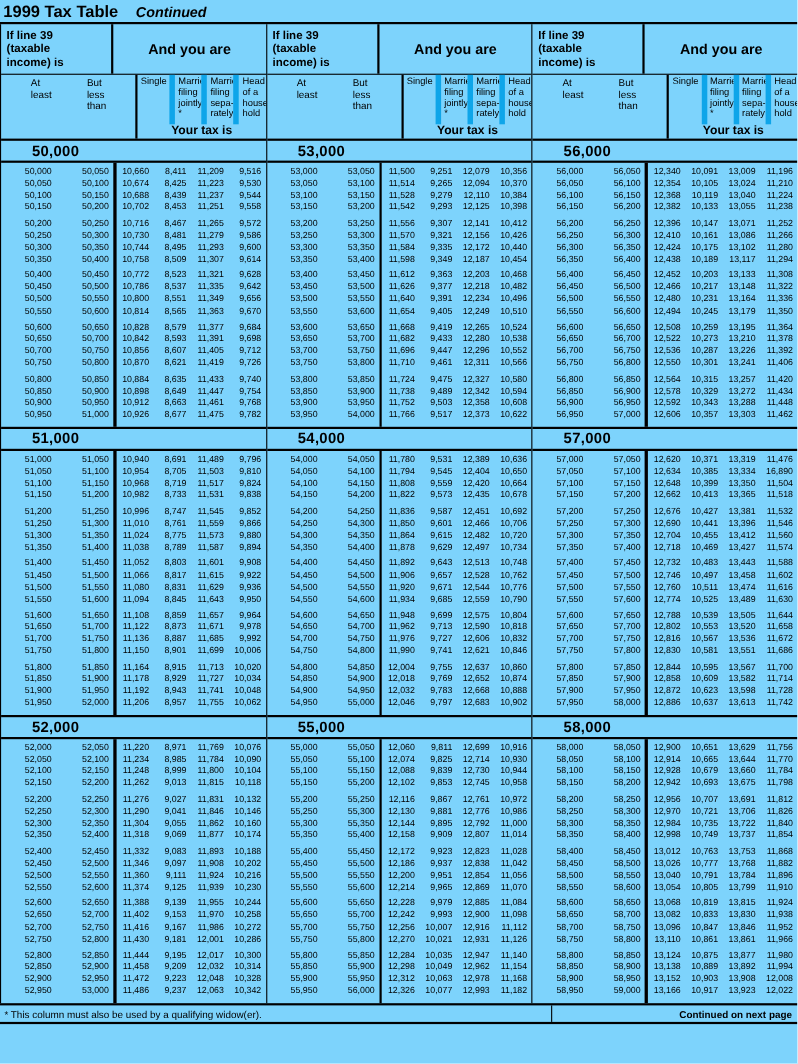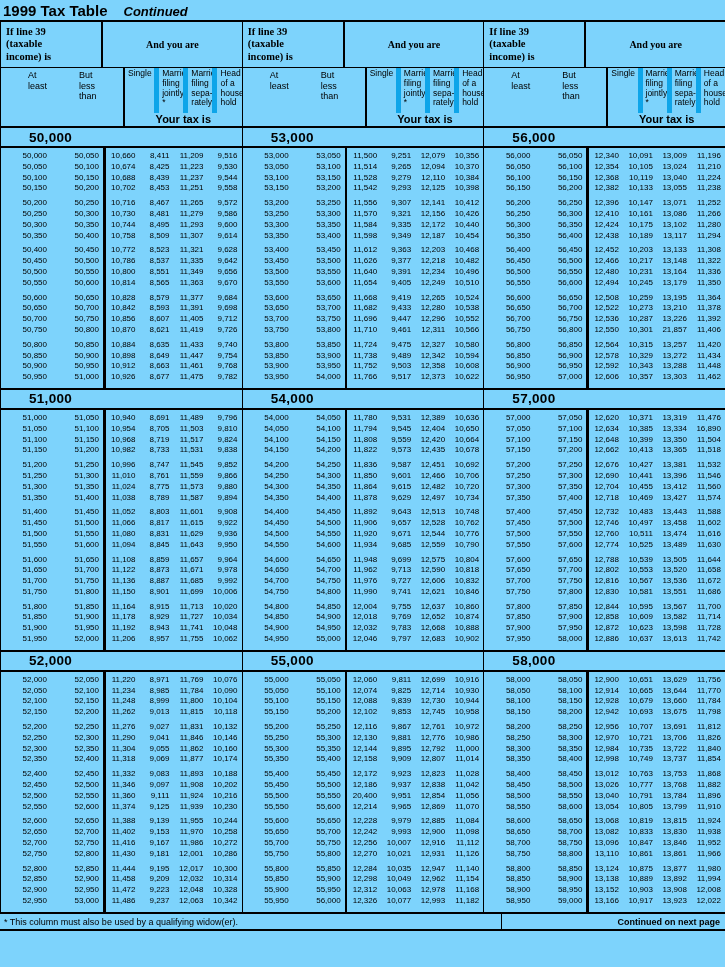--- a/index.html
+++ b/index.html
@@ -12,28 +12,28 @@
   }
   .title-row { height: 20px; padding: 2px 0 0 3px; white-space: nowrap; }
   .doc-title { font-size: 15px; font-weight: bold; }
   .doc-title-cont { font-size: 13px; font-weight: bold; font-style: italic; margin-left: 16px; }
 
   .table { border-top: 2px solid #000; display: flex; width: 725px; }
   .group { flex: 1 1 0; border-left: 1.5px solid #000; min-width: 0; }
 
   .pre { white-space: pre-line; }
 
-  .hrow1 { display: flex; height: 46px; border-bottom: 1px solid #000; font-family: Liberation Serif, serif; }
+  .hrow1 { display: flex; height: 46px; border-bottom: 1px solid #000; }
   .cell-income-label {
     width: 102px; border-right: 2.5px solid #000;
     font-weight: bold; font-size: 10.5px; line-height: 1.18;
     padding: 4px 2px 0 5px;
   }
   .cell-andyouare { flex: 1; display: flex; align-items: center; justify-content: center;
-    font-weight: bold; font-size: 10px; }
+    font-weight: bold; font-size: 13px; }
 
   .hrow2 { display: flex; height: 58px; padding-left: 22px; }
   .cell-atleast { width: 48px; font-size: 9px; line-height: 1.18; padding: 2px 0 0 5px; }
   .cell-butless { width: 54px; font-size: 9px; line-height: 1.18; padding: 2px 0 0 8px;
     border-right: 2.5px solid #000; }
   .status-area { flex: 1; display: flex; flex-direction: column; min-width: 0; }
   .status-cells { flex: 1; display: flex; }
   .status-cell { width: 25%; font-size: 8.5px; line-height: 1.15; padding: 1px 1px 0 3px; overflow: hidden; }
   .status-cell + .status-cell { border-left: 5px solid #0ea5e9; }
   .yourtax { height: 13px; text-align: center; font-weight: bold; font-size: 11px; line-height: 12px; }
@@ -1036,21 +1036,21 @@
               <span class="c0">55,450</span>
               <span class="c1">55,500</span>
               <span class="ct ct-first">12,186</span>
               <span class="ct">9,937</span>
               <span class="ct">12,838</span>
               <span class="ct">11,042</span>
             </div>
             <div class="row">
               <span class="c0">55,500</span>
               <span class="c1">55,550</span>
-              <span class="ct ct-first">20,400</span>
+              <span class="ct ct-first">12,200</span>
               <span class="ct">9,951</span>
               <span class="ct">12,854</span>
               <span class="ct">11,056</span>
             </div>
             <div class="row">
               <span class="c0">55,550</span>
               <span class="c1">55,600</span>
               <span class="ct ct-first">12,214</span>
               <span class="ct">9,965</span>
               <span class="ct">12,869</span>
@@ -1276,21 +1276,21 @@
               <span class="ct ct-first">12,536</span>
               <span class="ct">10,287</span>
               <span class="ct">13,226</span>
               <span class="ct">11,392</span>
             </div>
             <div class="row">
               <span class="c0">56,750</span>
               <span class="c1">56,800</span>
               <span class="ct ct-first">12,550</span>
               <span class="ct">10,301</span>
-              <span class="ct">21,857</span>
+              <span class="ct">13,241</span>
               <span class="ct">11,406</span>
             </div>
             <div class="row block-gap">
               <span class="c0">56,800</span>
               <span class="c1">56,850</span>
               <span class="ct ct-first">12,564</span>
               <span class="ct">10,315</span>
               <span class="ct">13,257</span>
               <span class="ct">11,420</span>
             </div>

